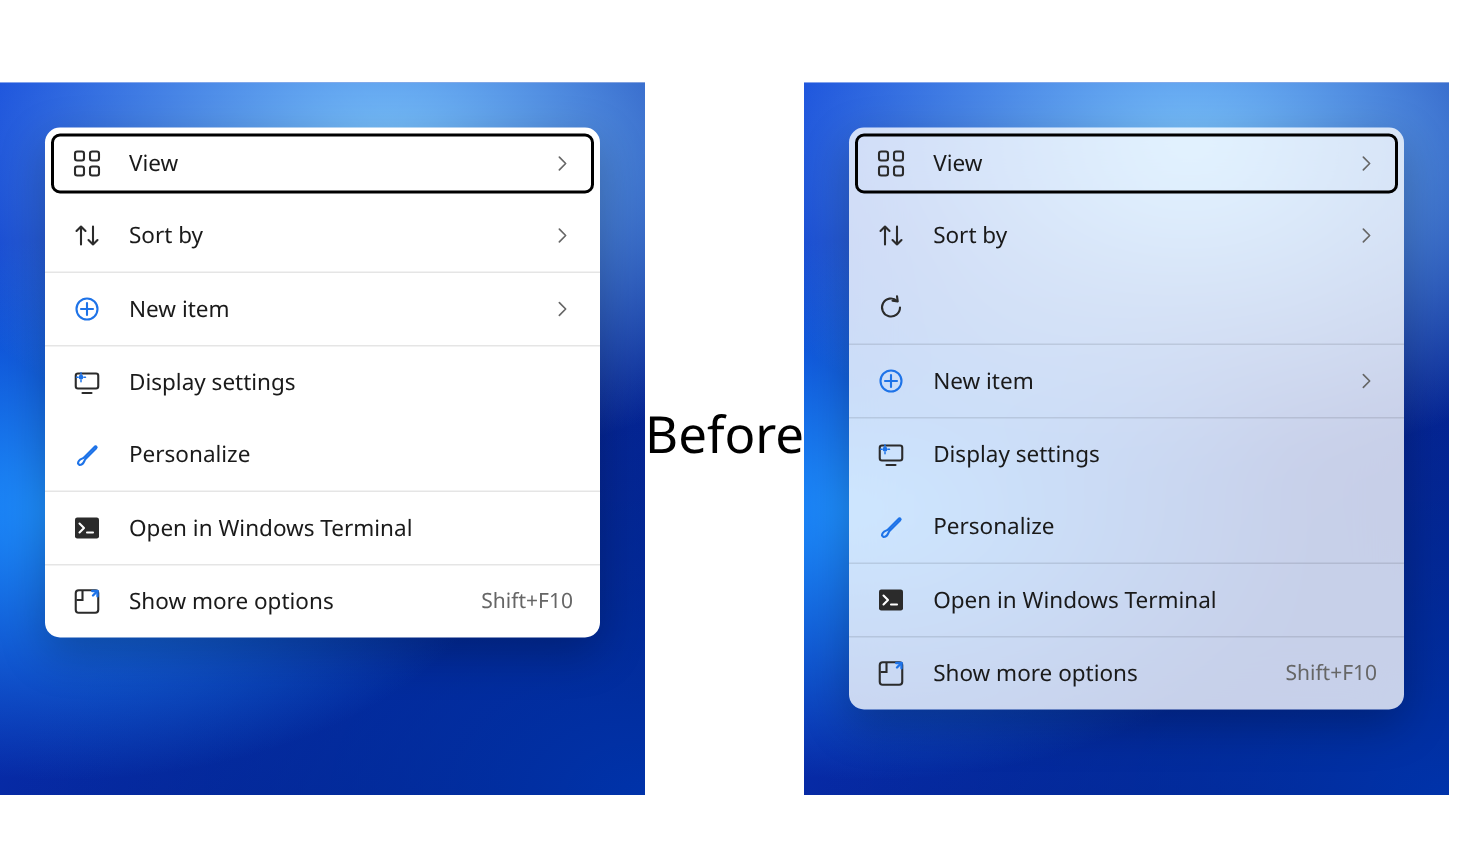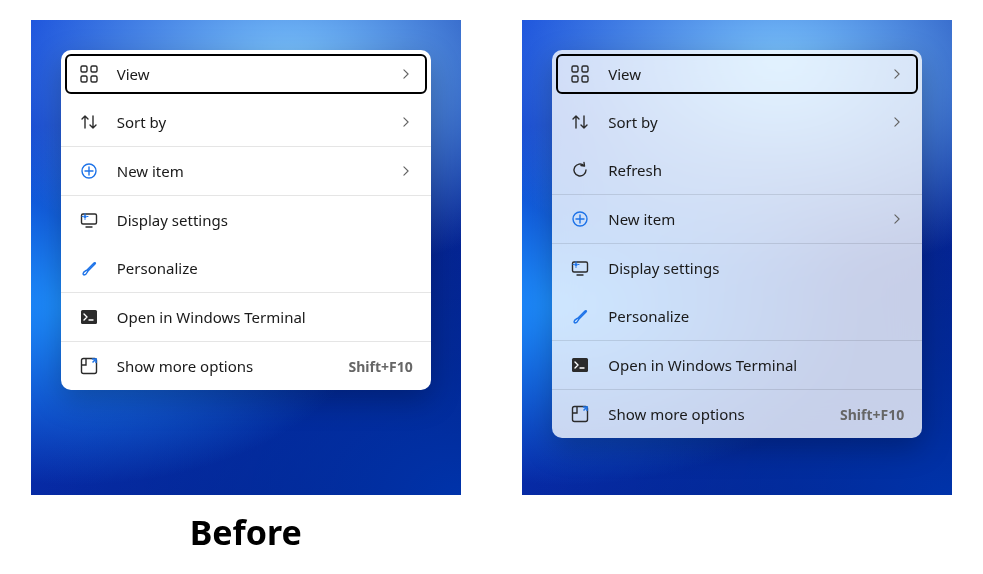--- a/index.html
+++ b/index.html
@@ -11,38 +11,38 @@
     overflow: hidden;
   }
   .comparison {
     display: flex;
     width: 100%;
     height: 100%;
   }
   .panel {
     flex: 1;
     display: flex;
-    flex-direction: column;
+    flex-direction: row;
     align-items: center;
   }
   .wallpaper {
     width: 430px;
     height: 475px;
     position: relative;
     background:
       radial-gradient(ellipse 600px 380px at 60% 10%, #7ec8ff 0%, rgba(126,200,255,0) 55%),
       radial-gradient(ellipse 500px 300px at 10% 60%, #1e90ff 0%, rgba(30,144,255,0) 60%),
       radial-gradient(ellipse 600px 400px at 100% 100%, #0033aa 0%, rgba(0,51,170,0) 70%),
       linear-gradient(135deg, #0a3dd6 0%, #072eb1 40%, #041a75 100%);
     margin: 20px 0 10px 0;
     overflow: hidden;
   }
   .caption {
     font-size: 34px;
-    font-weight: 700;
+    font-weight: 400;
     color: #000;
     margin-top: 4px;
   }
 
   .context-menu {
     position: absolute;
     top: 30px;
     left: 50%;
     transform: translateX(-50%);
     width: 370px;
@@ -91,21 +91,20 @@
   .mi-label { flex: 1; }
   .mi-chevron {
     flex: 0 0 auto;
     color: #666;
     font-size: 14px;
   }
   .mi-shortcut {
     flex: 0 0 auto;
     color: #666;
     font-size: 14px;
-    font-weight: bold;
   }
 
   svg { display: block; }
 </style>
 </head>
 <body>
 
 <svg width="0" height="0" style="position:absolute">
   <defs>
     <g id="ic-grid">
@@ -266,21 +265,20 @@
                 <use href="#ic-chevron"></use>
               </svg>
             </span>
           </div>
           <div class="menu-item">
             <span class="mi-icon">
               <svg width="20" height="20" viewBox="0 0 20 20">
                 <use href="#ic-refresh"></use>
               </svg>
             </span>
-            <span class="mi-label">Refresh</span>
           </div>
           <div class="menu-group-divider"></div>
           <div class="menu-item">
             <span class="mi-icon">
               <svg width="20" height="20" viewBox="0 0 20 20">
                 <use href="#ic-plus-circle"></use>
               </svg>
             </span>
             <span class="mi-label">New item</span>
             <span class="mi-chevron">

